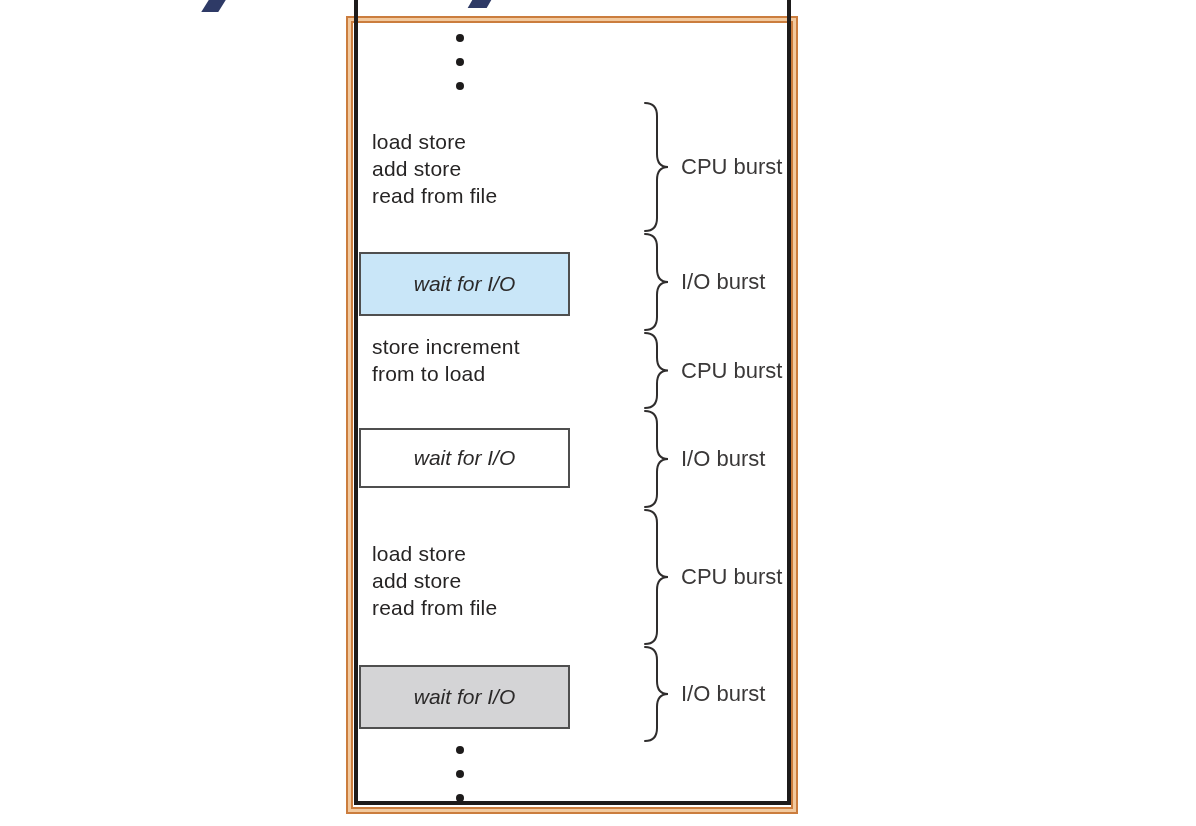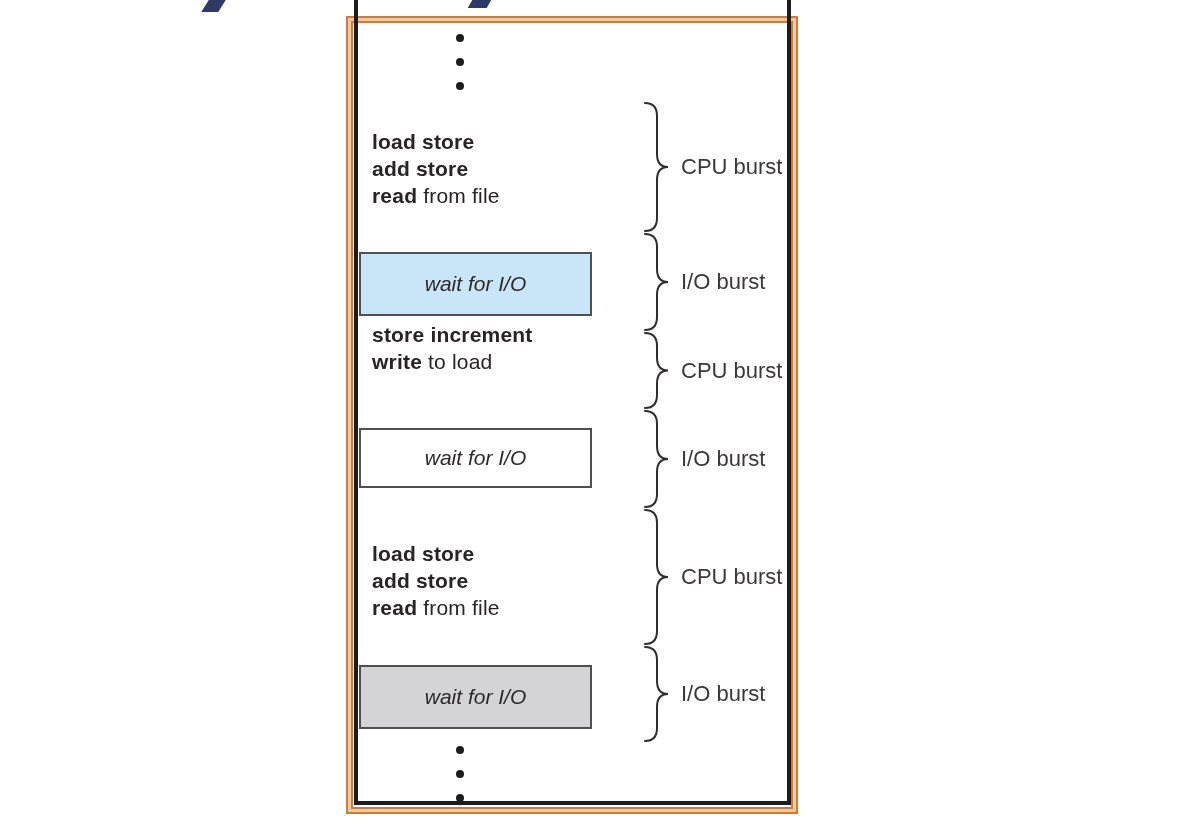--- a/index.html
+++ b/index.html
@@ -26,25 +26,25 @@
     pointer-events:none;z-index:5;background:transparent;
   }
 
   
   .dots{position:absolute;left:456px;display:flex;flex-direction:column;gap:16px;z-index:2;}
   .dot{width:8px;height:8px;border-radius:50%;background:#1d1b1b;}
 
   
   .code-block{position:absolute;left:372px;z-index:2;color:#262424;
     font-size:21px;line-height:27px;letter-spacing:0.2px;}
-  .code-block .b{font-weight:bold;}
+  .code-block .b{font-weight:normal;}
 
   
   .wait-box{
-    position:absolute;left:359px;width:233px;z-index:2;
+    position:absolute;left:359px;width:211px;z-index:2;
     border:2px solid #4f4f4f;display:flex;align-items:center;justify-content:center;
   }
   .wait-label{font-style:italic;font-size:21px;color:#2b2929;}
 
   
   .brace-svg{position:absolute;left:639px;top:0;width:200px;height:826px;z-index:2;}
   .brace{fill:none;stroke:#2f2d2d;stroke-width:2;stroke-linecap:round;}
   #burst-labels{position:absolute;left:0;top:0;width:1196px;height:826px;pointer-events:none;z-index:3;}
   .burst-label{
     position:absolute;left:681px;height:28px;line-height:28px;
@@ -70,23 +70,23 @@
 <div class="code-block" data-name="cpu-instructions-block-1" style="top:128px;">
   <div class="code-line" data-name="code-line"><span class="b" data-name="instruction-text">load store</span><span data-name="instruction-text"></span></div>
   <div class="code-line" data-name="code-line"><span class="b" data-name="instruction-text">add store</span><span data-name="instruction-text"></span></div>
   <div class="code-line" data-name="code-line"><span class="b" data-name="instruction-text">read</span><span data-name="instruction-text"> from file</span></div>
 </div>
 
 <div class="wait-box" data-name="wait-io-box-blue" style="top: 252px; height: 64px; background-color: rgb(201, 230, 248);">
   <span class="wait-label" data-name="wait-io-label">wait for I/O</span>
 </div>
 
-<div class="code-block" data-name="cpu-instructions-block-2" style="top:321px;">
+<div class="code-block" data-name="cpu-instructions-block-2" style="top:333px;">
   <div class="code-line" data-name="code-line"><span class="b" data-name="instruction-text">store increment</span><span data-name="instruction-text"></span></div>
-  <div class="code-line" data-name="code-line"><span class="b" data-name="instruction-text">write</span><span data-name="instruction-text"> to load</span></div>
+  <div class="code-line" data-name="code-line"><span class="b" data-name="instruction-text">from</span><span data-name="instruction-text"> to load</span></div>
 </div>
 
 <div class="wait-box" data-name="wait-io-box-white" style="top: 428px; height: 60px; background-color: rgb(255, 255, 255);">
   <span class="wait-label" data-name="wait-io-label">wait for I/O</span>
 </div>
 
 <div class="code-block" data-name="cpu-instructions-block-3" style="top:540px;">
   <div class="code-line" data-name="code-line"><span class="b" data-name="instruction-text">load store</span><span data-name="instruction-text"></span></div>
   <div class="code-line" data-name="code-line"><span class="b" data-name="instruction-text">add store</span><span data-name="instruction-text"></span></div>
   <div class="code-line" data-name="code-line"><span class="b" data-name="instruction-text">read</span><span data-name="instruction-text"> from file</span></div>

